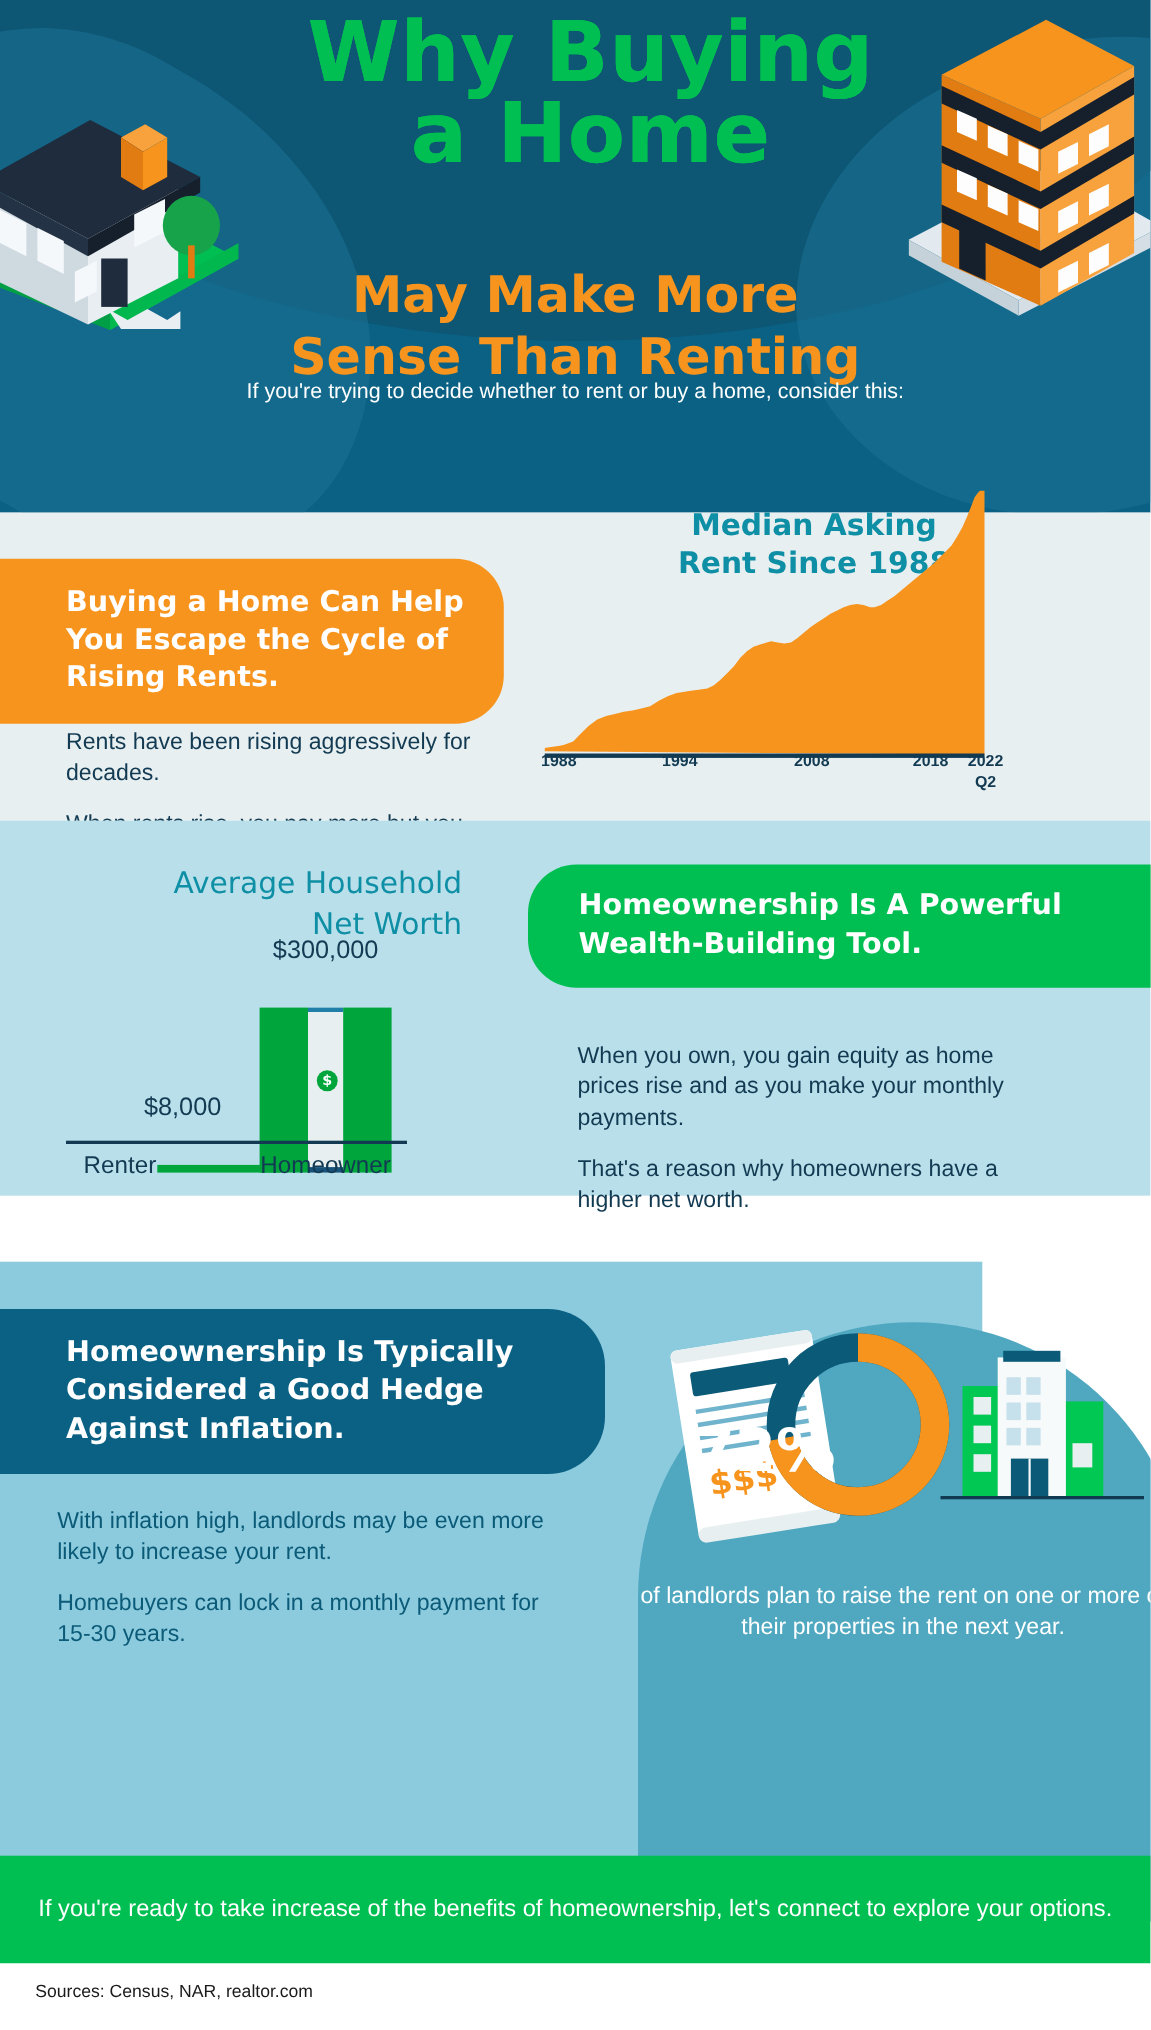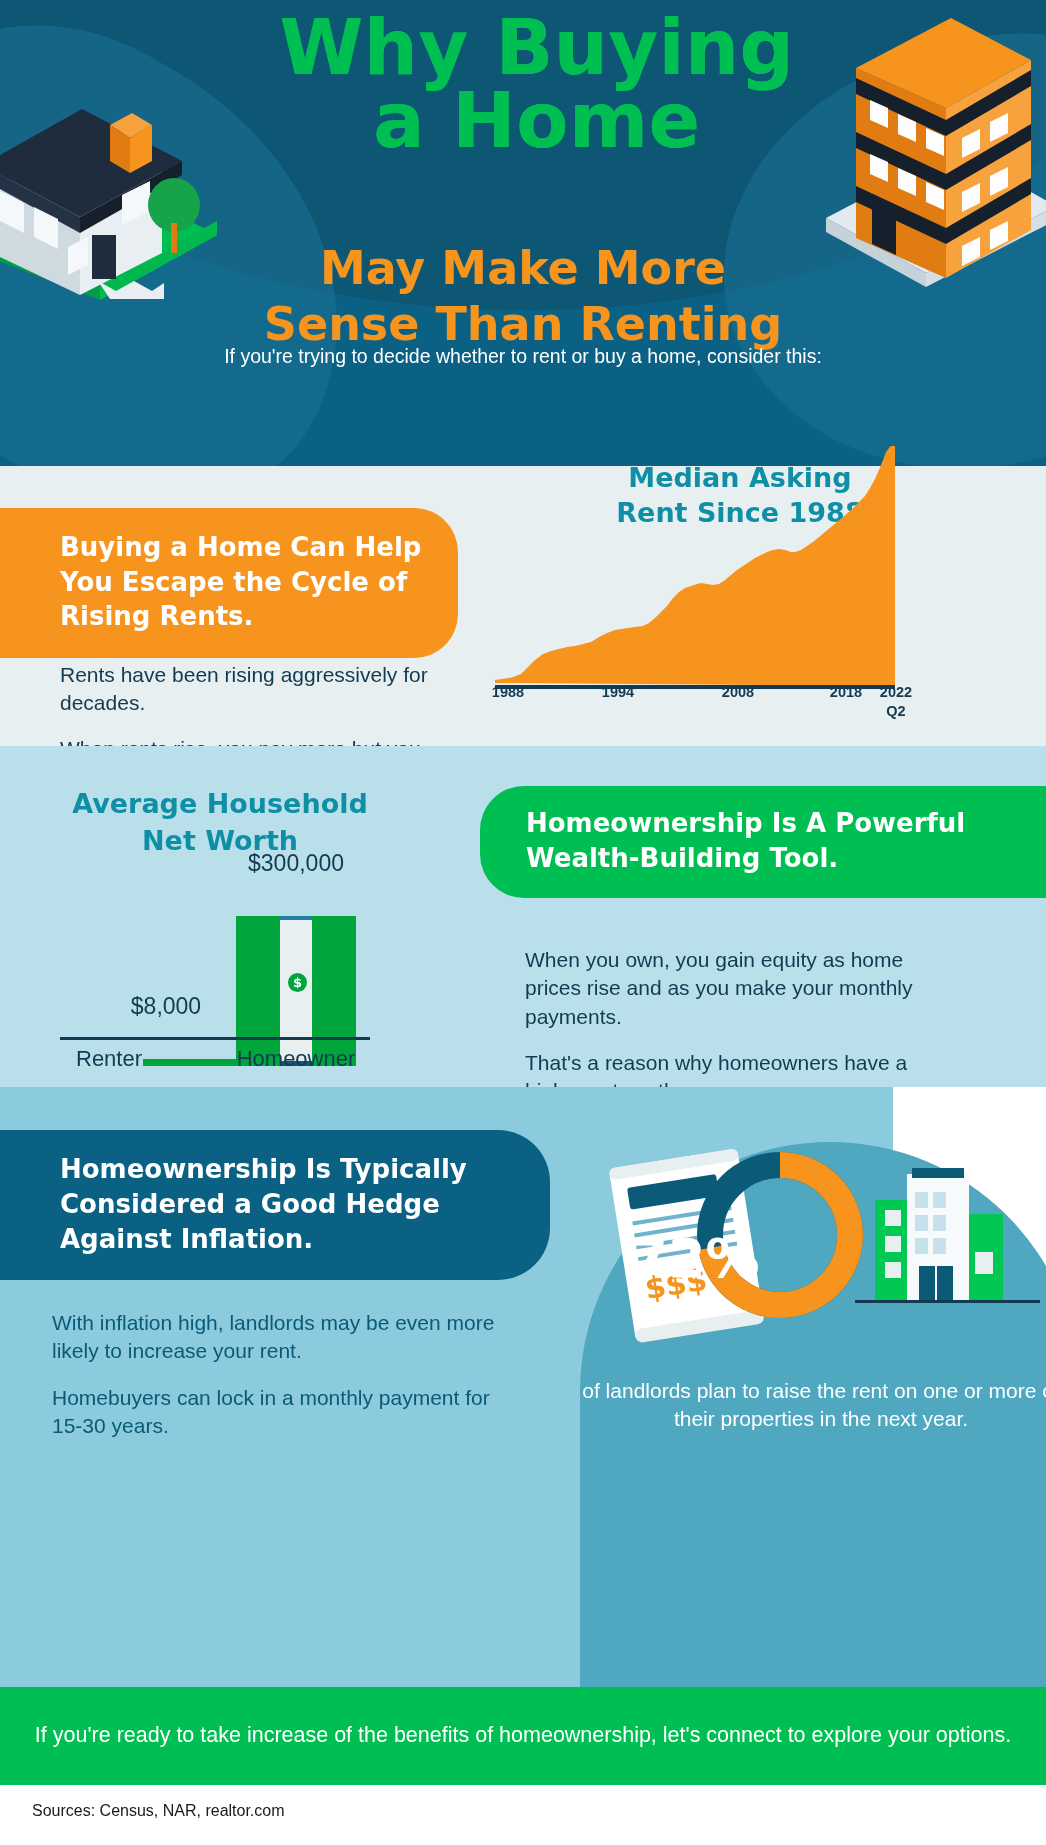--- a/index.html
+++ b/index.html
@@ -70,22 +70,22 @@
   }
   .area-wrap { position:absolute; left:495px; top:-20px; width:520px; height:250px; }
   .axis-labels { position:absolute; left:488px; top:218px; width:520px; height:50px; }
   .axis-labels span {
     position:absolute; font-size:14.5px; font-weight:700; color:#123a52; text-align:center;
   }
 
   
   .sec2 { position:absolute; left:0; top:746px; width:1046px; height:341px; background:#b9e0ea; }
   .nw-title {
-    position:absolute; left:20px; top:40px; width:400px; text-align:center;
-    color:#0f8fa5; font-family:"DejaVu Sans", sans-serif; font-weight:700;
+    position:absolute; left:20px; top:40px; width:400px; text-align:right;
+    color:#0f8fa5; font-family:"DejaVu Sans", sans-serif; font-weight:400;
     font-size:27px; line-height:1.36;
   }
   .nw-chart { position:absolute; left:38px; top:140px; width:345px; height:180px; }
   .nw-axis {
     position:absolute; left:60px; top:291px; width:310px; height:3px; background:#123a52;
   }
   .bar-renter {
     position:absolute; left:105px; bottom:0; width:112px; height:7px; background:#00a63c;
   }
   .bar-owner-wrap { position:absolute; left:198px; bottom:0; width:120px; height:150px; }
@@ -106,21 +106,21 @@
 
   .pill-green {
     position:absolute; left:480px; top:40px; width:586px; padding:20px 30px 22px 46px;
     background:#00bf52; border-radius:44px 0 0 44px; color:#fff;
     font-family:"DejaVu Sans", sans-serif; font-weight:700; font-size:26px; line-height:1.34;
   }
   .s2-body { position:absolute; left:525px; top:200px; width:430px; }
   .s2-body p { font-size:21px; line-height:1.35; margin-bottom:18px; color:#123a52; }
 
   
-  .sec3 { position:absolute; left:0; top:1087px; width:893px; height:600px; background:#8ccbdd; }
+  .sec3 { position:absolute; left:0; top:1147px; width:893px; height:600px; background:#8ccbdd; }
   .sec3-blob {
     position:absolute; left:580px; top:55px; width:500px; height:545px;
     background:#4fa8c0; border-radius:250px 250px 0 0;
   }
   .pill-dark {
     position:absolute; left:-20px; top:43px; width:570px; padding:22px 28px 24px 80px;
     background:#0a6184; border-radius:0 52px 52px 0; color:#fff;
     font-family:"DejaVu Sans", sans-serif; font-weight:700; font-size:26px; line-height:1.34;
   }
   .s3-body { position:absolute; left:52px; top:222px; width:470px; }

